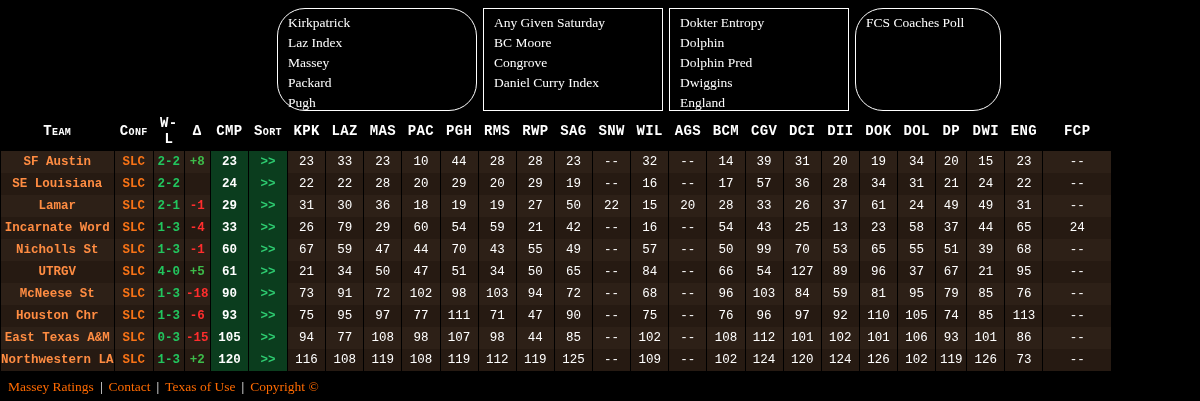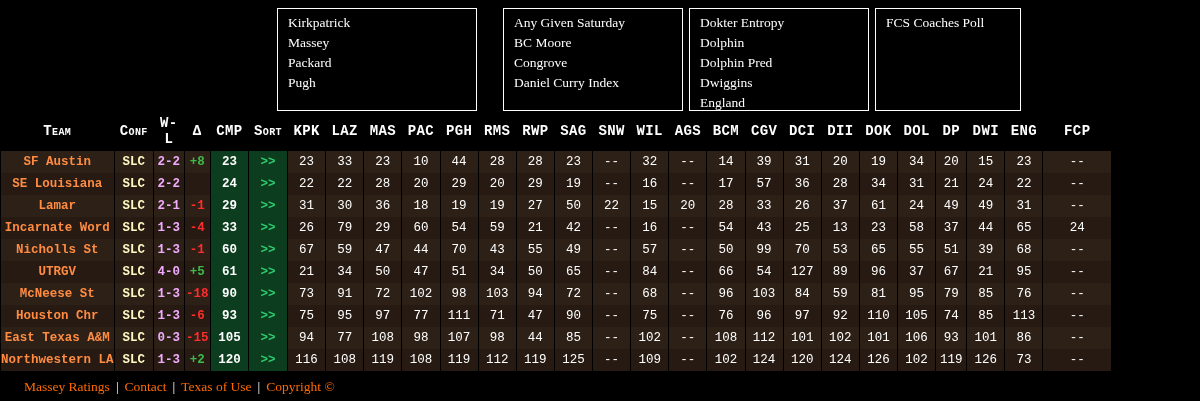--- a/index.html
+++ b/index.html
@@ -5,39 +5,39 @@
   html,body{margin:0;padding:0;background:#000;}
   body{width:1200px;height:401px;overflow:hidden;font-family:"Liberation Serif",serif;color:#fff;}
   .wrap{position:relative;width:1200px;height:401px;background:#000;}
 
   
   .legend{display:flex;position:absolute;left:277px;top:8px;width:916px;height:103px;}
   .legend-col{border:1px solid #fff;margin-right:6px;padding:4px 8px 2px 10px;box-sizing:border-box;
     background:#000;}
   .legend-col.last{margin-right:0;}
   .legend-col div{font-size:13.5px;line-height:20px;color:#fff;white-space:nowrap;}
-  .lg0{width:200px;}
+  .lg0{width:200px;border-radius:28px;}
   .lg1{width:198px;}
-  .lg2{width:180px;margin-left:20px;}
+  .lg2{width:180px;}
   .lg3{width:180px;}
-  .lg4{width:146px;}
+  .lg4{width:146px;border-radius:28px;}
 
   
   table.main{position:absolute;left:0;top:112px;border-collapse:collapse;width:1112px;
     background:#241a12;font-family:Liberation Mono, monospace;}
   table.main th, table.main td{border-left:1px solid #000;border-right:1px solid #000;
     text-align:center;font-size:12.5px;padding:0;height:22px;vertical-align:middle;}
   table.main thead th{background:#000;color:#fff;font-variant:small-caps;font-size:14px;
     letter-spacing:.4px;padding:3px 4px;border-bottom:1px solid #000;}
   table.main tbody tr{background:#2a1d14;}
   table.main tbody tr:nth-child(odd){background:#2d2017;}
   table.main tbody tr:nth-child(even){background:#261a12;}
   td.team{text-align:left;padding-left:6px;color:#ff8c42;font-weight:bold;font-size:13px;white-space:nowrap;}
-  td.conf{color:#fef9c3;font-weight:bold;font-size:12px;}
-  td.wl{color:#f0abfc;font-weight:bold;font-size:12.5px;}
+  td.conf{color:#f97316;font-weight:bold;font-size:12px;}
+  td.wl{color:#22c55e;font-weight:bold;font-size:12.5px;}
   td.delta{font-weight:bold;font-size:12.5px;}
   td.cmp{background:#0b3d1e;color:#fff;font-weight:bold;}
   td.sort{background:#0b3d1e;color:#2ecc71;font-weight:bold;}
   td.num{color:#fff;}
   .pos{color:#3dbb4a;}
   .neg{color:#ff2d2d;}
   .blue{color:#2f8fff;}
   .red{color:#ff2d2d;margin-top:7px;}
 
   
@@ -45,32 +45,33 @@
   .c-conf{width:40px;}
   .c-wl{width:38px;margin-left:44px;}
   .c-delta{width:28px;}
   .c-cmp{width:40px;}
   .c-sort{width:38px;}
   .c-n{width:40px;}
   .c-fcp{width:190px;}
 
   
   .footer{position:absolute;left:0;top:372px;width:1192px;height:29px;background:#000;
-    display:flex;align-items:center;padding-left:24px;box-sizing:border-box;}
+    display:flex;align-items:center;padding-left:8px;box-sizing:border-box;}
   .footer a{color:#ff6a00;font-size:13.5px;text-decoration:none;font-family:"Liberation Serif",serif;}
   .footer .sep{color:#fff;font-size:13.5px;margin:0 6px;}
 </style>
 </head>
 <body>
 
 <div class="wrap">
 
   <div class="legend">
     <div class="legend-col lg0">
       <div>Kirkpatrick</div>
+      <div>Laz Index</div>
       <div>Massey</div>
       <div>Packard</div>
       <div>Pugh</div>
     </div>
     <div class="legend-col lg2">
       <div>Any Given Saturday</div>
       <div>BC Moore</div>
       <div>Congrove</div>
       <div>Daniel Curry Index</div>
     </div>

